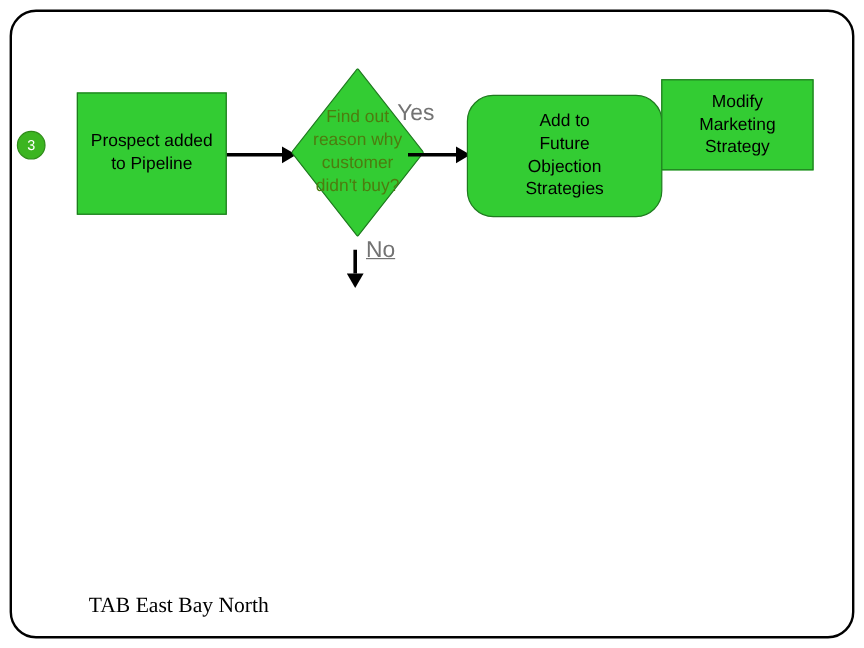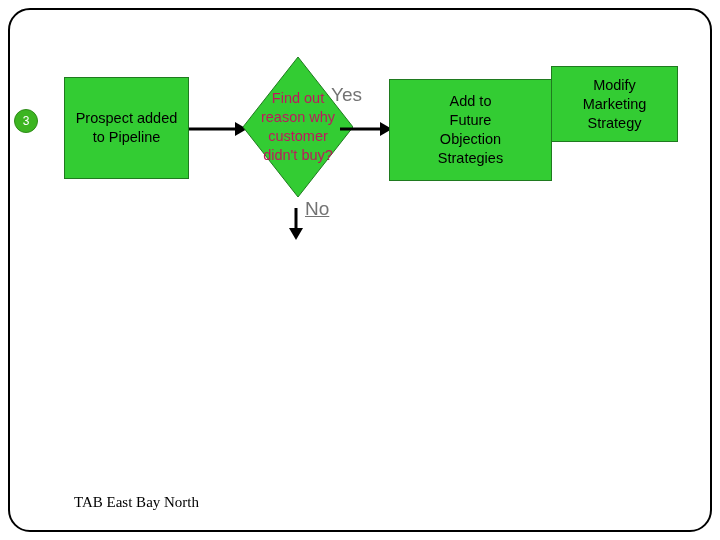--- a/index.html
+++ b/index.html
@@ -78,21 +78,21 @@
   .diamond-label {
     position: absolute;
     left: 0;
     top: 0;
     width: 100%;
     height: 100%;
     display: flex;
     align-items: center;
     justify-content: center;
     text-align: center;
-    color: #be185d;
+    color: #4d7c0f;
     font-size: 14.5px;
     line-height: 19px;
     white-space: pre-line;
     font-family: "Liberation Sans", sans-serif;
     pointer-events: none;
   }
   
   .arrow-svg {
     position: absolute;
   }
@@ -103,21 +103,21 @@
     color: #737373;
     font-family: "Liberation Sans", sans-serif;
     white-space: nowrap;
   }
   
   #footer-text {
     position: absolute;
     left: 74px;
     top: 494px;
     font-family: "Liberation Serif", serif;
-    font-size: 15px;
+    font-size: 18px;
     color: #000000;
     white-space: nowrap;
   }
 </style>
 </head>
 <body>
 
 <div id="slide">
 
   <div id="frame"></div>
@@ -144,21 +144,21 @@
 didn't buy?</div>
   </div>
 
   <div class="edge-label" style="left:331px; top:84px;">Yes</div>
 
   <svg class="arrow-svg" style="left:340px; top:119px;" width="52" height="20" viewBox="0 0 52 20">
     <line x1="0" y1="10" x2="40" y2="10" stroke="#000000" stroke-width="3"></line>
     <polygon points="40,3 52,10 40,17" fill="#000000"></polygon>
   </svg>
 
-  <div class="proc-box" style="left:389px; top:79px; width:163px; height:102px;">
+  <div class="proc-box" style="left:389px; top:79px; width:163px; height:102px;border-radius:22px;">
     <span class="txt">Add to
 Future
 Objection
 Strategies</span>
   </div>
 
   <svg class="arrow-svg" style="left:552px; top:119px;" width="50" height="20" viewBox="0 0 50 20">
     <line x1="0" y1="10" x2="38" y2="10" stroke="#000000" stroke-width="3"></line>
     <polygon points="38,3 50,10 38,17" fill="#000000"></polygon>
   </svg>

